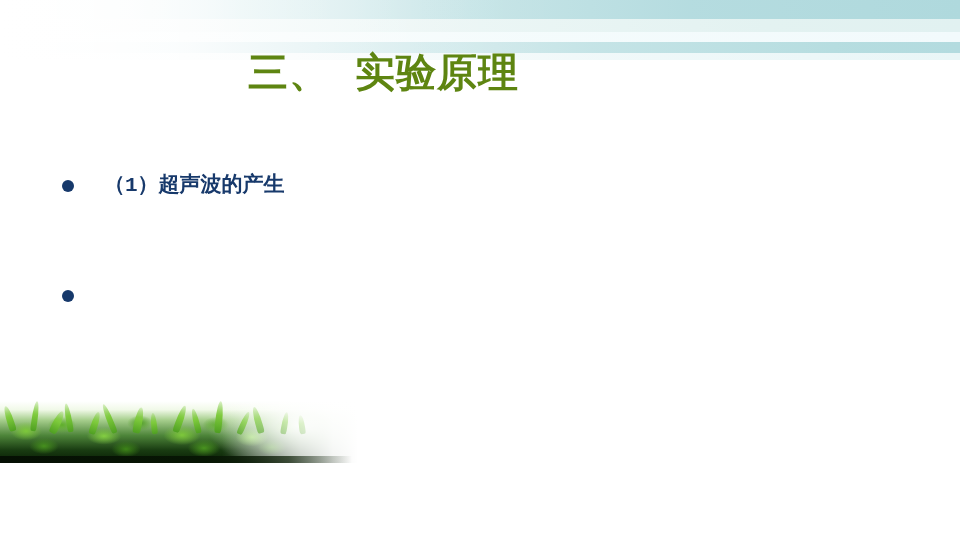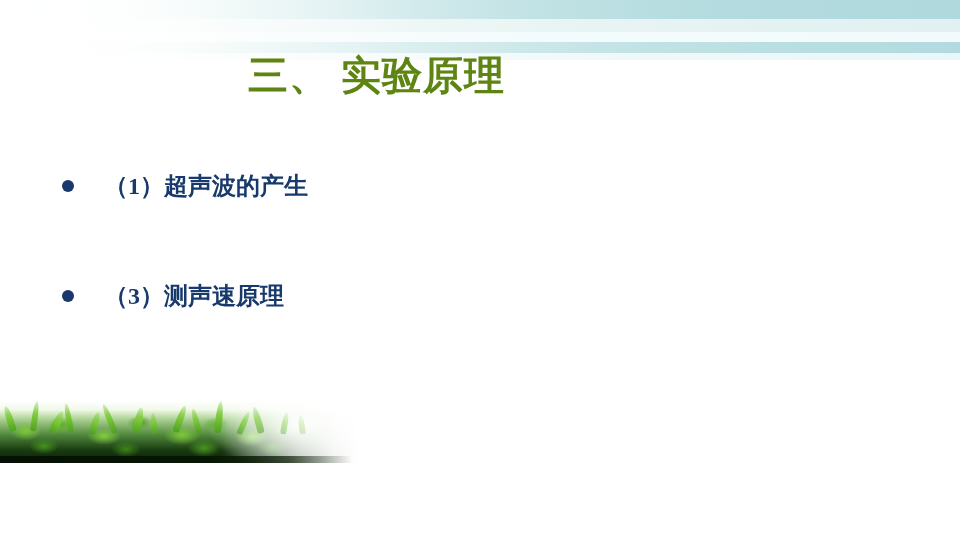--- a/index.html
+++ b/index.html
@@ -7,21 +7,21 @@
     padding: 0;
     background: #ffffff;
   }
 
   #slide {
     position: relative;
     width: 960px;
     height: 463px;
     background: #ffffff;
     overflow: hidden;
-    font-family: Liberation Serif, serif;
+    font-family: Liberation Mono, monospace;
     text-align: center;
   }
 
   
   .top-decor {
     position: absolute;
     left: 0;
     top: 0;
     width: 960px;
     height: 60px;
@@ -136,21 +136,21 @@
   .bullet-dot {
     width: 12px;
     height: 12px;
     border-radius: 50%;
     background: #17396b;
     flex: 0 0 12px;
     margin-right: 30px;
   }
 
   .bullet-text {
-    font-size: 24px;
+    font-size: 21px;
     font-weight: bold;
     color: #17396b;
     white-space: nowrap;
     letter-spacing: 0px;
     line-height: 1.2;
   }
 
   
   .foliage {
     position: absolute;
@@ -244,21 +244,20 @@
   <div class="bullet-list">
 
     <div class="bullet-item">
       <span class="bullet-dot"></span>
       <span class="bullet-text">（1）超声波的产生</span>
     </div>
 
 
     <div class="bullet-item">
       <span class="bullet-dot"></span>
-      <span class="bullet-text">（3）测声速原理</span>
     </div>
 
   </div>
 
   <div class="foliage">
     <div class="foliage-base"></div>
 
     <div class="blade" style="left:10px;  top:14px; width:7px;  height:26px; transform:rotate(-18deg);"></div>
     <div class="blade" style="left:30px;  top:10px; width:6px;  height:30px; transform:rotate(8deg);"></div>
     <div class="blade" style="left:48px;  top:18px; width:8px;  height:24px; transform:rotate(26deg);"></div>

